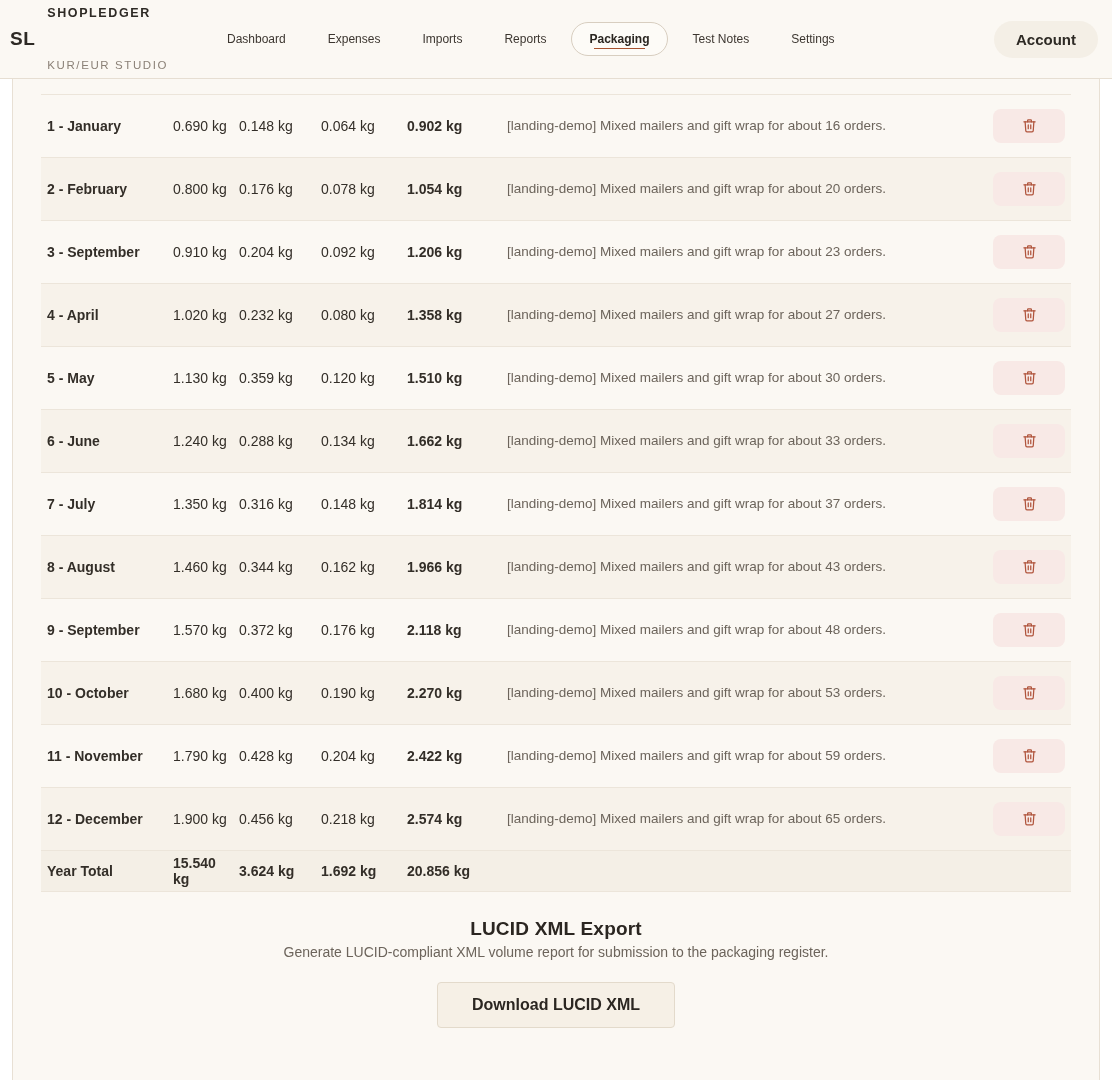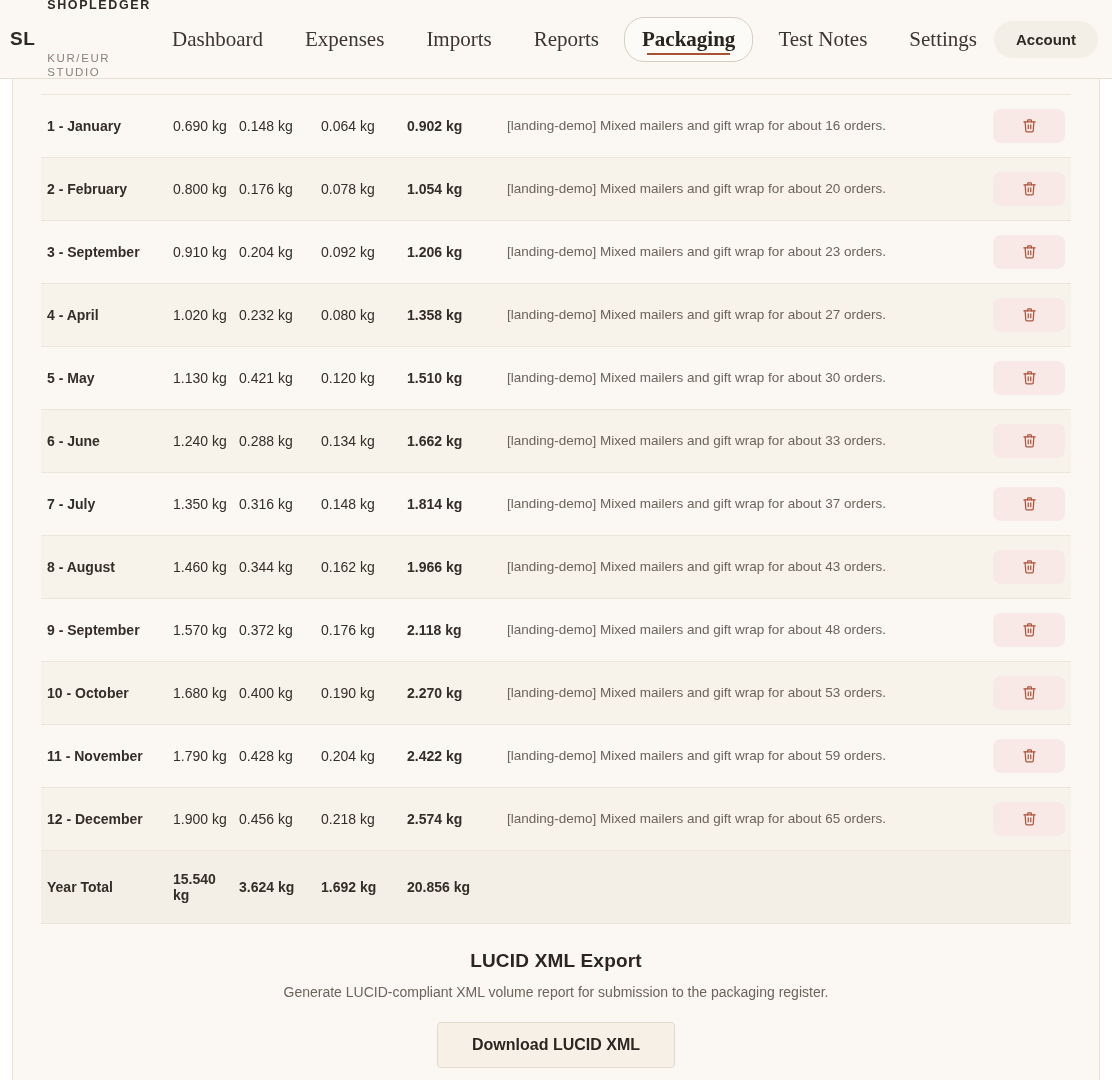--- a/index.html
+++ b/index.html
@@ -55,27 +55,26 @@
     color: #8b8177;
     margin-top: 37px;
   }
   .nav-links {
     display: flex;
     align-items: center;
     gap: 8px;
     flex: 1;
   }
   .nav-link {
-    font-size: 21px;
+    font-size: 12px;
     color: #3c3630;
     padding: 9px 17px;
     border-radius: 20px;
     white-space: nowrap;
     cursor: pointer;
-    font-family: Liberation Serif, serif;
   }
   .nav-link.active {
     background: #fdfbf7;
     border: 1px solid #d8cec0;
     font-weight: bold;
     color: #2a2520;
     position: relative;
   }
   .nav-link.active::after {
     content: "";
@@ -144,38 +143,38 @@
     background: #f8e9e6;
     border-radius: 8px;
     cursor: pointer;
   }
   .del-btn svg { display: block; }
 
   tr.totals td {
     background: #f4efe6;
     font-weight: bold;
     font-size: 14px;
-    padding: 20px 6px;
+    padding: 4px 6px;
   }
   tr.totals td.col-month { font-weight: bold; }
 
   
   .export {
     border-top: 1px solid #ece5da;
     padding-top: 26px;
     text-align: center;
   }
   .export-title {
     font-size: 19px;
     font-weight: bold;
     color: #2b2621;
     letter-spacing: 0.2px;
   }
   .export-sub {
-    margin-top: 12px;
+    margin-top: 4px;
     font-size: 14px;
     color: #6c645b;
   }
   .export-btn {
     display: inline-block;
     margin-top: 22px;
     background: #f6f0e6;
     border: 1px solid #e3dacb;
     border-radius: 4px;
     padding: 13px 34px;
@@ -289,21 +288,21 @@
                       <path d="M10 11v6"></path>
                       <path d="M14 11v6"></path>
                       <path d="M9 6V4a1 1 0 0 1 1-1h4a1 1 0 0 1 1 1v2"></path>
                     </svg>
                   </span>
                 </span></td>
             </tr>
             <tr class="">
               <td class="col-month">5 - May</td>
               <td class="col-n">1.130 kg</td>
-              <td class="col-n2">0.421 kg</td>
+              <td class="col-n2">0.359 kg</td>
               <td class="col-n3">0.120 kg</td>
               <td class="col-total">1.510 kg</td>
               <td class="col-note">[landing-demo] Mixed mailers and gift wrap for about 30 orders.</td>
               <td class="col-act"><span class="del-btn">
                   <span>
                     <svg width="15" height="15" viewBox="0 0 24 24" fill="none" stroke="#b0543c" stroke-width="2" stroke-linecap="round" stroke-linejoin="round">
                       <polyline points="3 6 5 6 21 6"></polyline>
                       <path d="M19 6l-1 14a2 2 0 0 1-2 2H8a2 2 0 0 1-2-2L5 6"></path>
                       <path d="M10 11v6"></path>
                       <path d="M14 11v6"></path>

